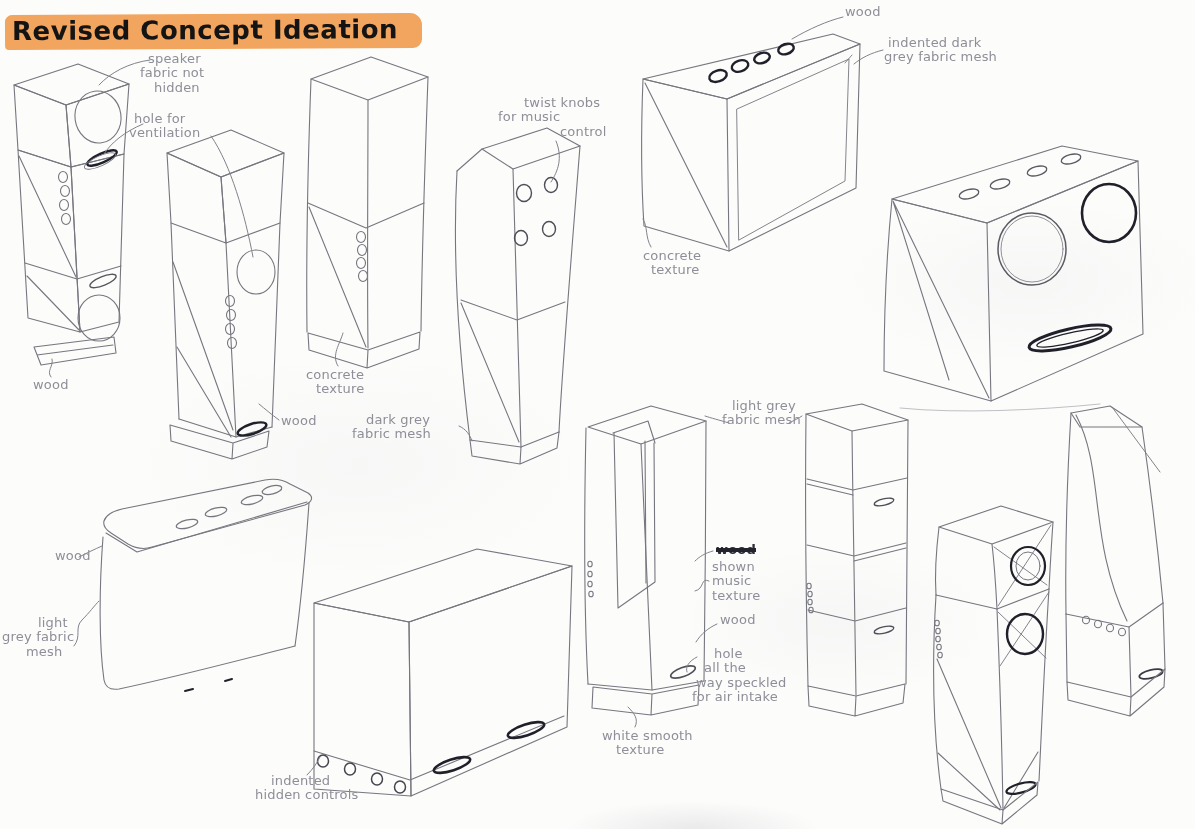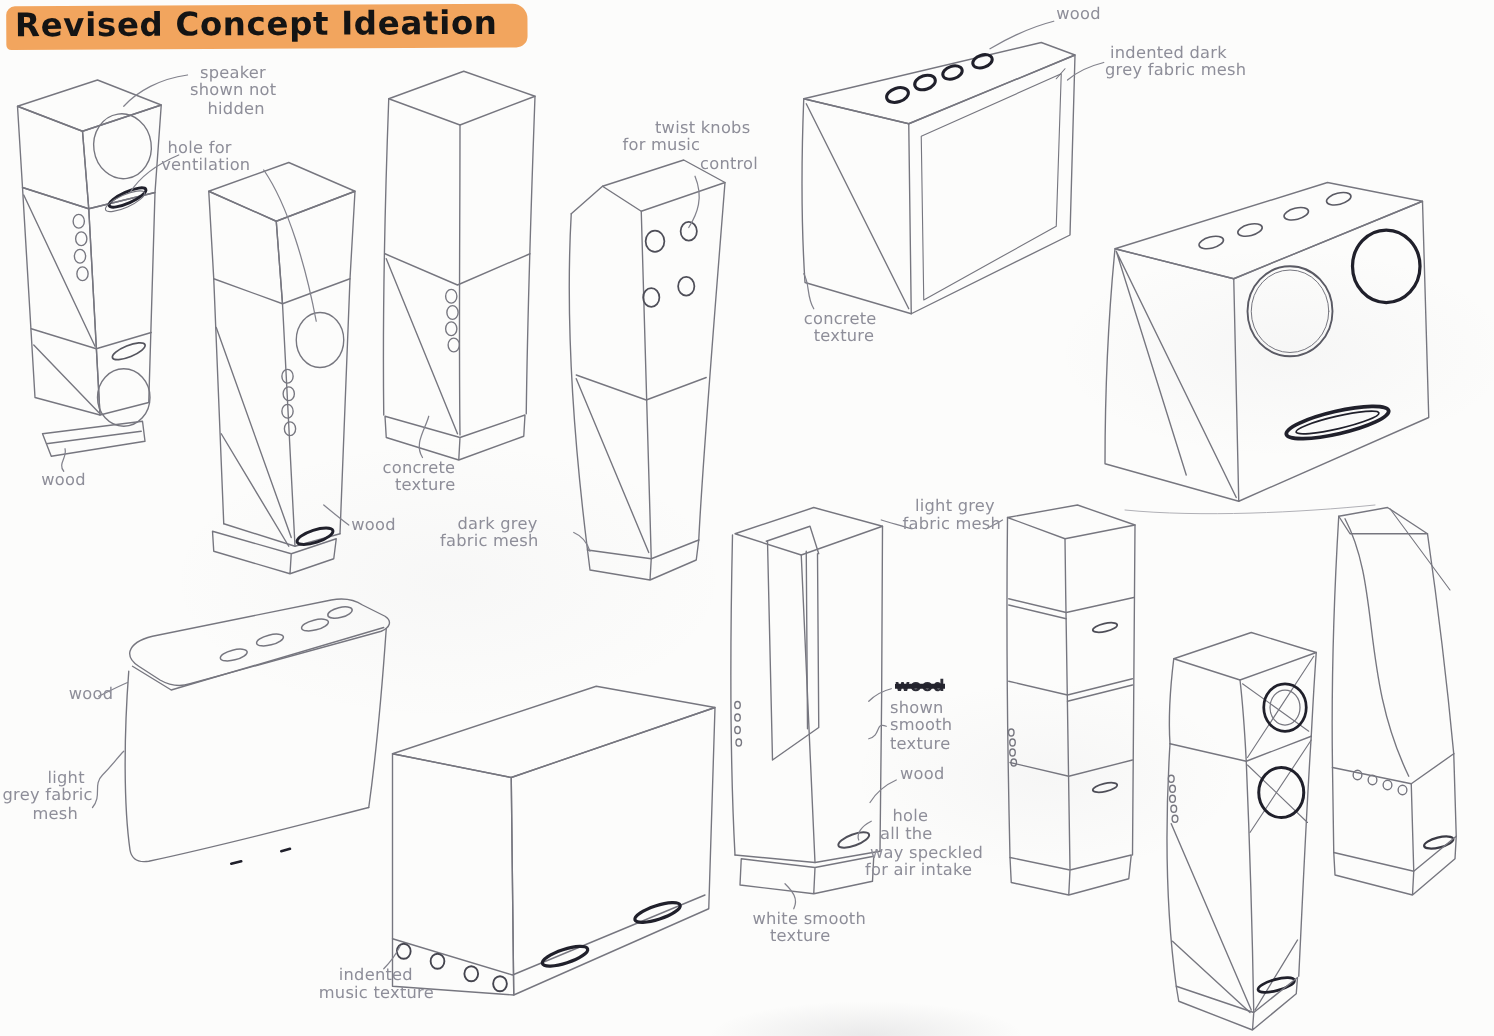--- a/index.html
+++ b/index.html
@@ -6,21 +6,21 @@
   body{
     width:1195px;height:829px;position:relative;overflow:hidden;
     font-family:"DejaVu Sans",sans-serif;
     background:
       radial-gradient(180px 40px at 58% 100%, rgba(100,100,110,0.12), transparent 70%),
       radial-gradient(260px 120px at 86% 34%, rgba(140,140,150,0.05), transparent 70%),
       radial-gradient(320px 160px at 30% 56%, rgba(140,140,150,0.045), transparent 70%),
       radial-gradient(220px 110px at 70% 75%, rgba(140,140,150,0.05), transparent 70%),
       #fcfcfb;
   }
-  .title-wrap{position:absolute;left:5px;top:4px;z-index:3;border-radius:10px;}
+  .title-wrap{position:absolute;left:5px;top:14px;z-index:3;border-radius:10px;}
   .title-hl{
     display:inline-block;background:#f2a55e;color:#141414;
     font-size:26px;font-weight:700;letter-spacing:0.5px;
     padding:1px 24px 4px 7px;border-radius:7px 12px 9px 4px;
     transform:rotate(-0.3deg);
   }
   #sketch{position:absolute;left:0;top:0;z-index:1;}
   .note{
     position:absolute;z-index:2;color:#8e8e99;font-size:13px;
     line-height:1.1;letter-spacing:0.2px;white-space:nowrap;
@@ -251,23 +251,23 @@
     <path d="M307,775 C313,769 317,763 320,757"></path>
     <path d="M729,423 C719,420 711,418 705,416 M789,423 C795,420 799,418 802,416"></path>
     <path d="M713,551 C705,553 699,557 695,561"></path>
     <path d="M709,581 C700,577 705,589 695,591"></path>
     <path d="M717,624 C708,628 701,634 696,642"></path>
     <path d="M697,657 C689,661 685,667 687,672"></path>
     <path d="M635,727 C639,719 634,713 628,707"></path>
   </g>
 </svg>
 
-<div class="note" style="left:152px;top:52px">
+<div class="note" style="left:140px;top:52px">
   <span style="padding-left:8px">speaker</span>
-  <span>shown not</span>
+  <span>fabric not</span>
   <span style="padding-left:14px">hidden</span>
 </div>
 
 <div class="note" style="left:129px;top:112px">
   <span style="padding-left:5px">hole for</span>
   <span>ventilation</span>
 </div>
 
 <div class="note" style="left:33px;top:378px">
   <span>wood</span>
@@ -312,35 +312,35 @@
 </div>
 
 <div class="note" style="left:2px;top:616px">
   <span style="padding-left:36px">light</span>
   <span>grey fabric</span>
   <span style="padding-left:24px">mesh</span>
 </div>
 
 <div class="note" style="left:255px;top:774px">
   <span style="padding-left:16px">indented</span>
-  <span>music texture</span>
+  <span>hidden controls</span>
 </div>
 
 <div class="note" style="left:722px;top:399px">
   <span style="padding-left:10px">light grey</span>
   <span>fabric mesh</span>
 </div>
 
 <div class="note struck" style="left:716px;top:543px">
   <span>wood</span>
 </div>
 
 <div class="note" style="left:712px;top:560px">
   <span>shown</span>
-  <span>smooth</span>
+  <span>music</span>
   <span>texture</span>
 </div>
 
 <div class="note" style="left:720px;top:613px">
   <span>wood</span>
 </div>
 
 <div class="note" style="left:692px;top:647px">
   <span style="padding-left:22px">hole</span>
   <span style="padding-left:12px">all the</span>

